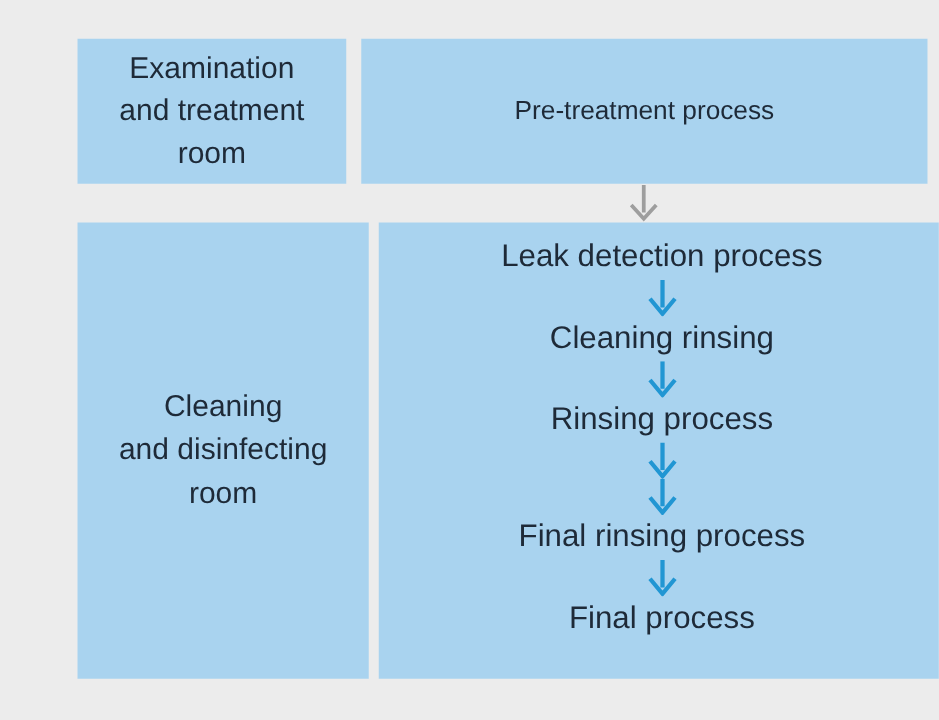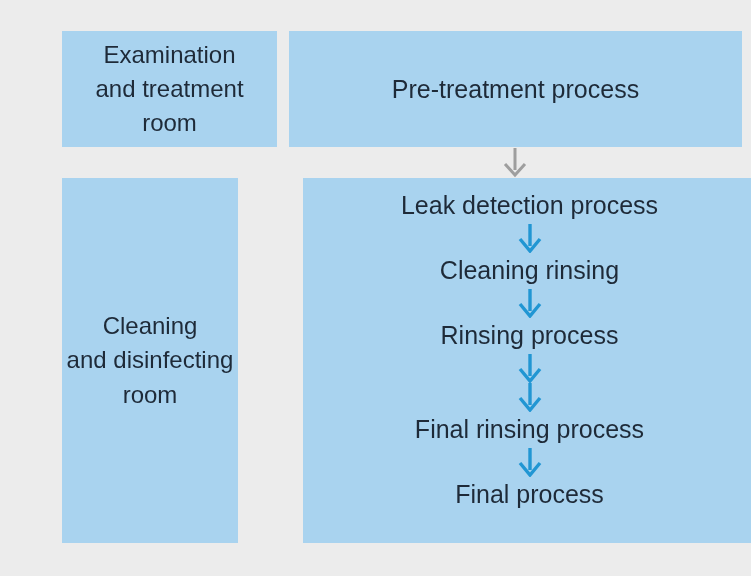--- a/index.html
+++ b/index.html
@@ -39,21 +39,21 @@
   }
   .panel-pretreatment {
     left: 261px;
     top: 31px;
     width: 453px;
     height: 116px;
   }
   .panel-room-cleaning {
     left: 34px;
     top: 178px;
-    width: 176px;
+    width: 233px;
     height: 365px;
   }
   .panel-steps {
     left: 275px;
     top: 178px;
     width: 453px;
     height: 365px;
     flex-direction: column;
     justify-content: flex-start;
     padding-top: 10px;
@@ -63,21 +63,21 @@
   .room-label {
     color: #1e2a38;
     font-size: 24px;
     line-height: 1.42;
     text-align: center;
     white-space: pre-line;
     font-weight: 400;
   }
   .section-title {
     color: #1e2a38;
-    font-size: 25px;
+    font-size: 21px;
     text-align: center;
     font-weight: 400;
   }
   .step-label {
     color: #1e2a38;
     font-size: 25px;
     text-align: center;
     font-weight: 400;
     line-height: 1.1;
     white-space: nowrap;

